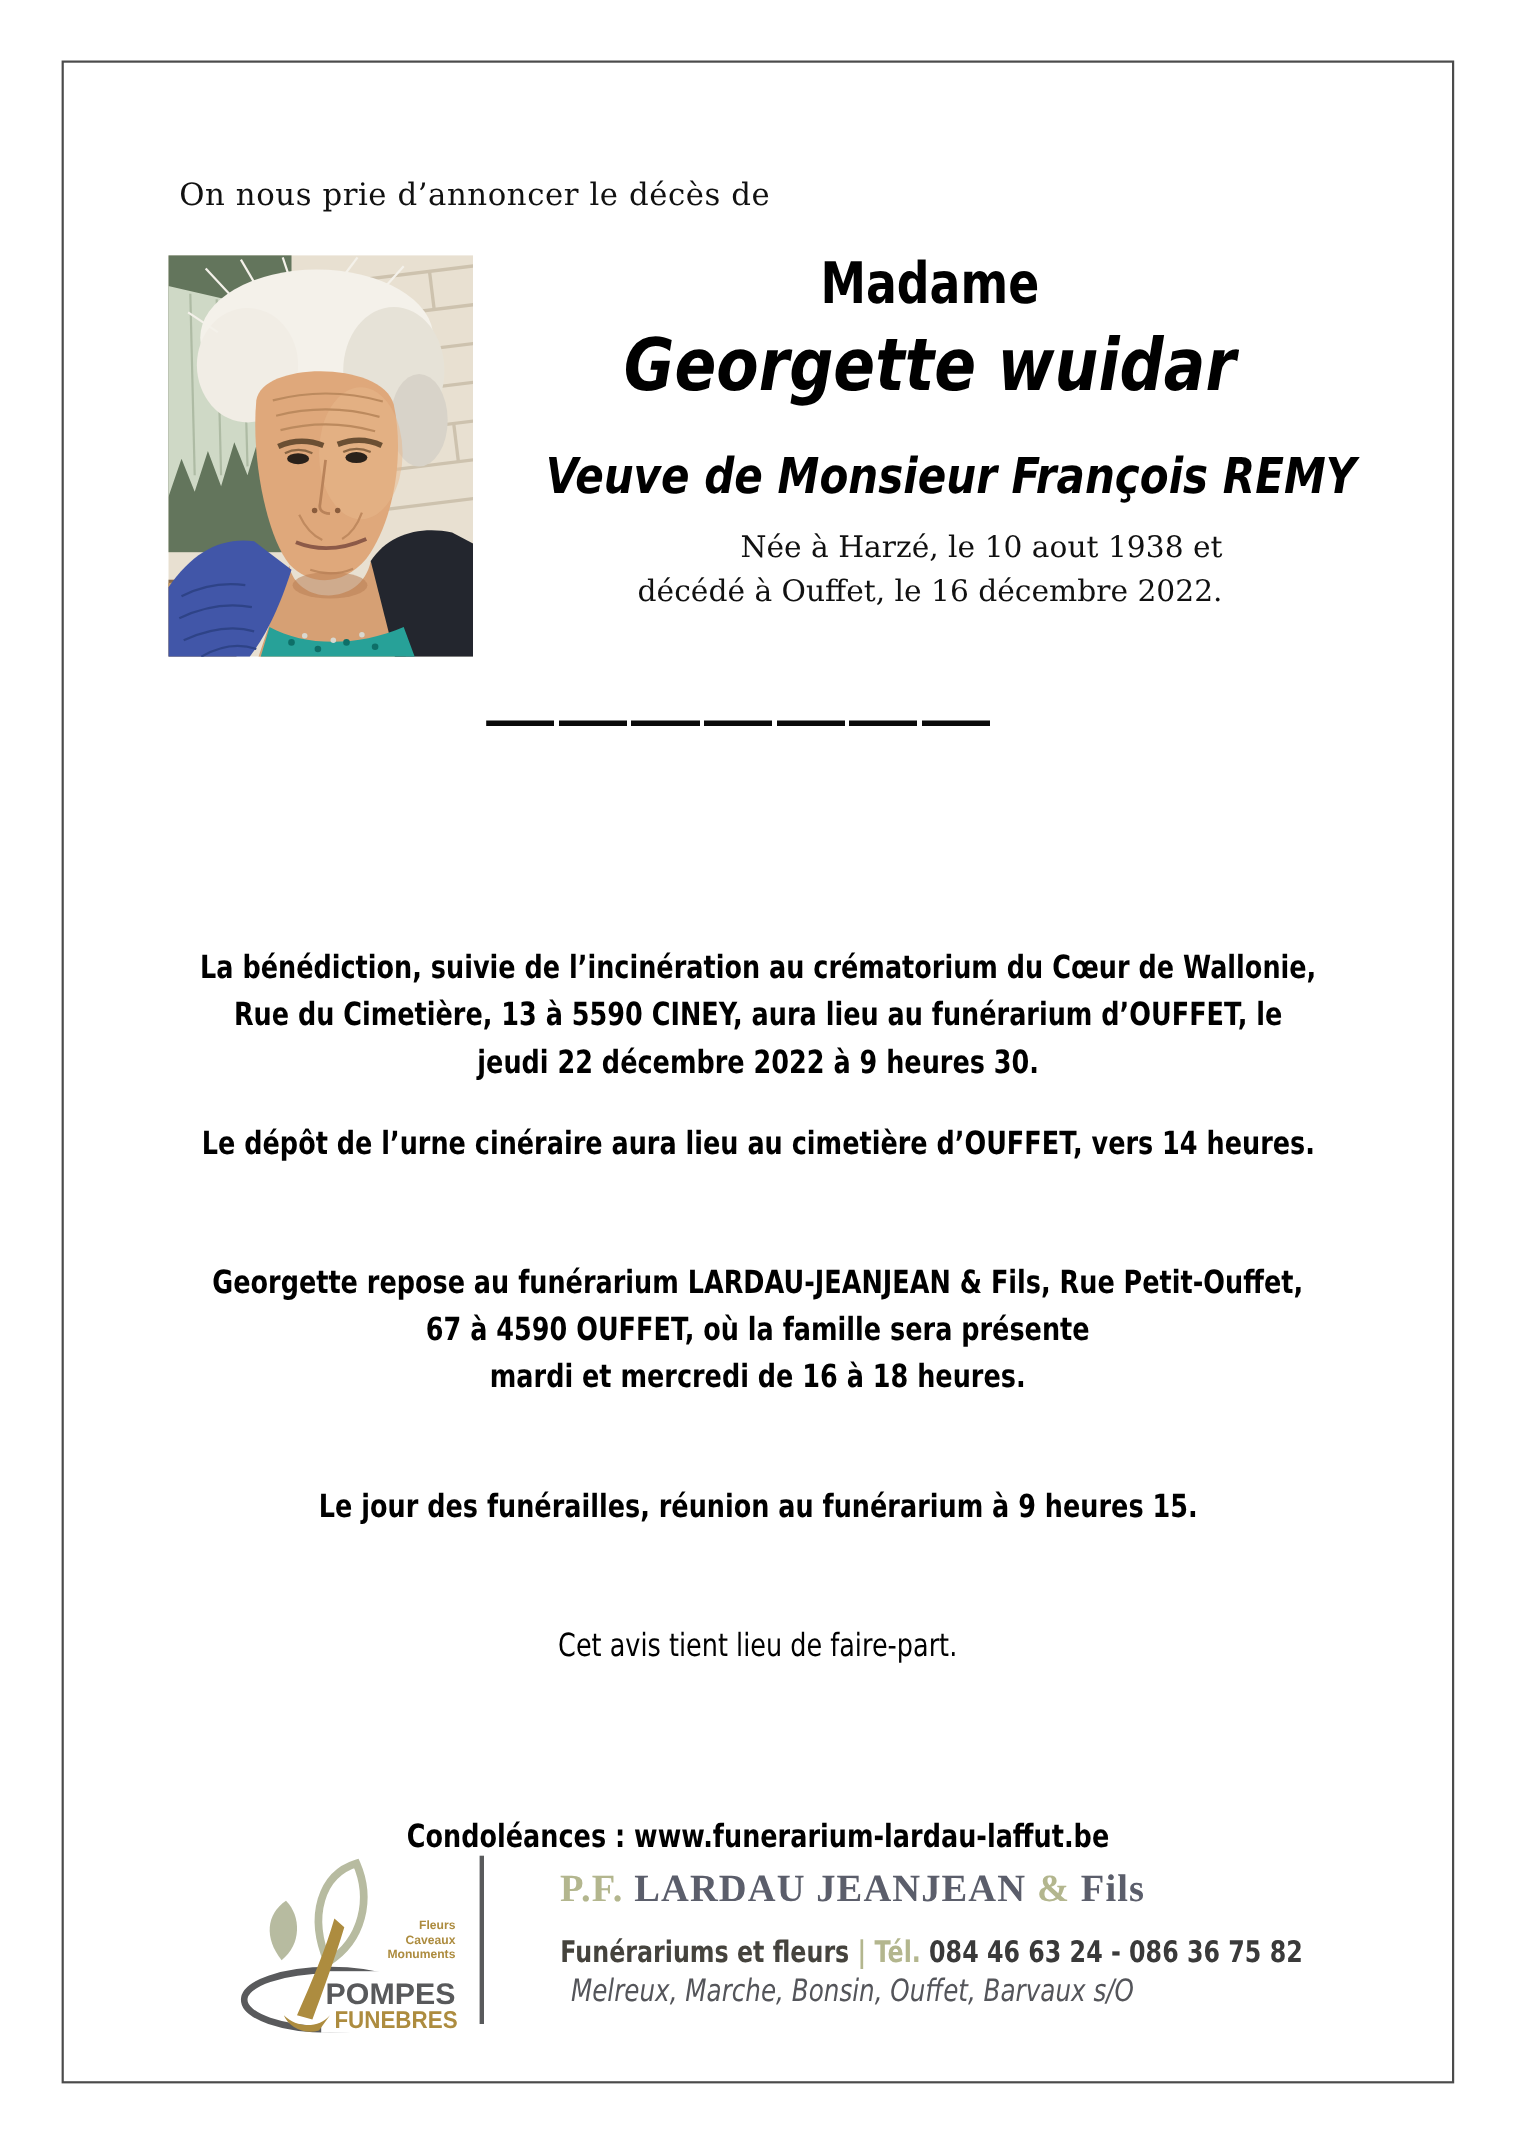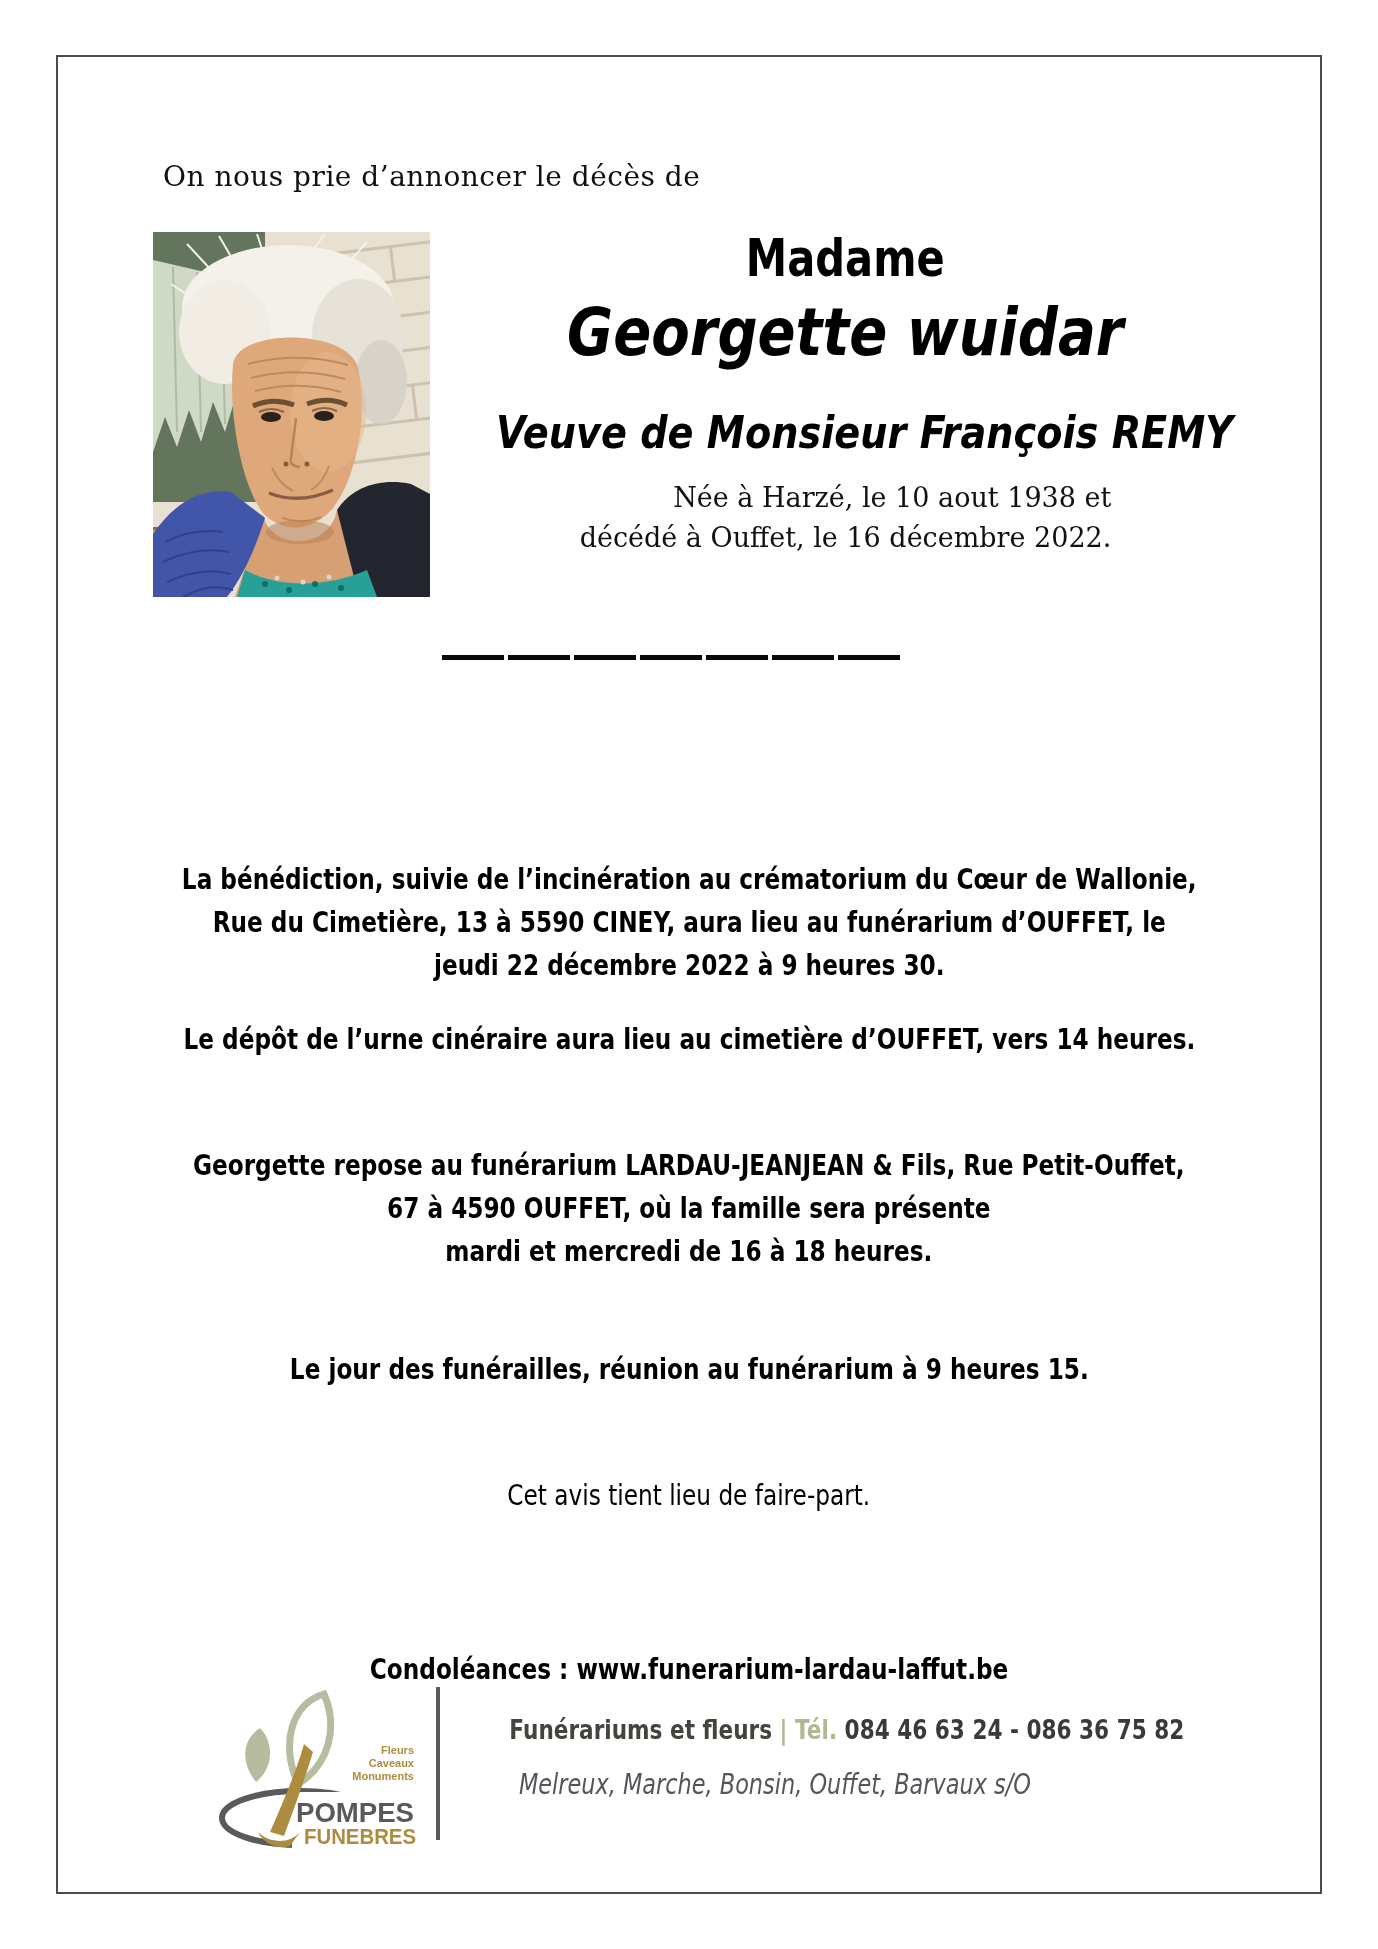--- a/index.html
+++ b/index.html
@@ -32,21 +32,21 @@
   .fblock{position:absolute;left:425px;top:1694px;width:700px;text-align:center;}
   .f1{font-family:"Liberation Serif","DejaVu Serif",serif;font-weight:bold;
       font-size:35px;letter-spacing:1px;line-height:46px;white-space:pre;}
   .sage{color:#b3b68e;white-space:pre;}
   .slate{color:#5b5e6b;white-space:pre;}
   .f2{margin-top:20px;line-height:32px;}
   .l2{font-size:27px;font-weight:bold;}
   .tagline{color:#45433d;white-space:pre;}
   .sage2{color:#b3b68e;white-space:pre;}
   .phones{color:#3a3a3a;white-space:pre;}
-  .f3{margin-top:20px;line-height:30px;}
+  .f3{margin-top:0;line-height:30px;}
   .l3{font-size:28px;font-style:italic;font-weight:normal;color:#54555a;}
 </style>
 </head>
 <body>
 
 <div class="frame"></div>
 
 <div class="intro">On nous prie d’annoncer le décès de</div>
 
 <svg class="photo" viewBox="0 0 277 365">
@@ -177,15 +177,16 @@
     <text x="214" y="85">Caveaux</text>
     <text x="214" y="98">Monuments</text>
   </g>
   <text x="96" y="140" font-family="Liberation Sans, sans-serif" font-weight="bold" font-size="27" fill="#58595b" textLength="118" lengthAdjust="spacingAndGlyphs">POMPES</text>
   <text x="104" y="162" font-family="Liberation Sans, sans-serif" font-weight="bold" font-size="22" fill="#ad8c3f" textLength="112" lengthAdjust="spacingAndGlyphs">FUNEBRES</text>
 </svg>
 
 <div class="fdivider"></div>
 
 <div class="fblock">
+  <div class="f1"><span class="sage">P.F.</span><span class="slate"> LARDAU JEANJEAN </span><span class="sage">&amp;</span><span class="slate"> Fils</span></div>
   <div class="f2"><span class="cond sx80 l2"><span class="tagline">Funérariums et fleurs</span><span class="sage2"> | Tél. </span><span class="phones">084 46 63 24 - 086 36 75 82</span></span></div>
   <div class="f3"><span class="cond sx80 l3">Melreux, Marche, Bonsin, Ouffet, Barvaux s/O</span></div>
 </div>
 
 </body></html>

